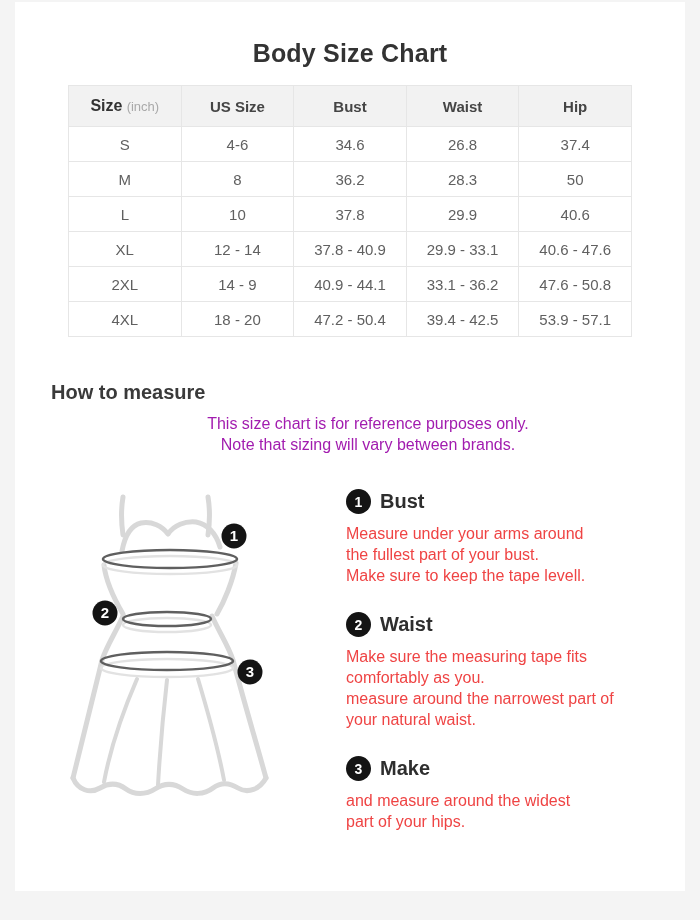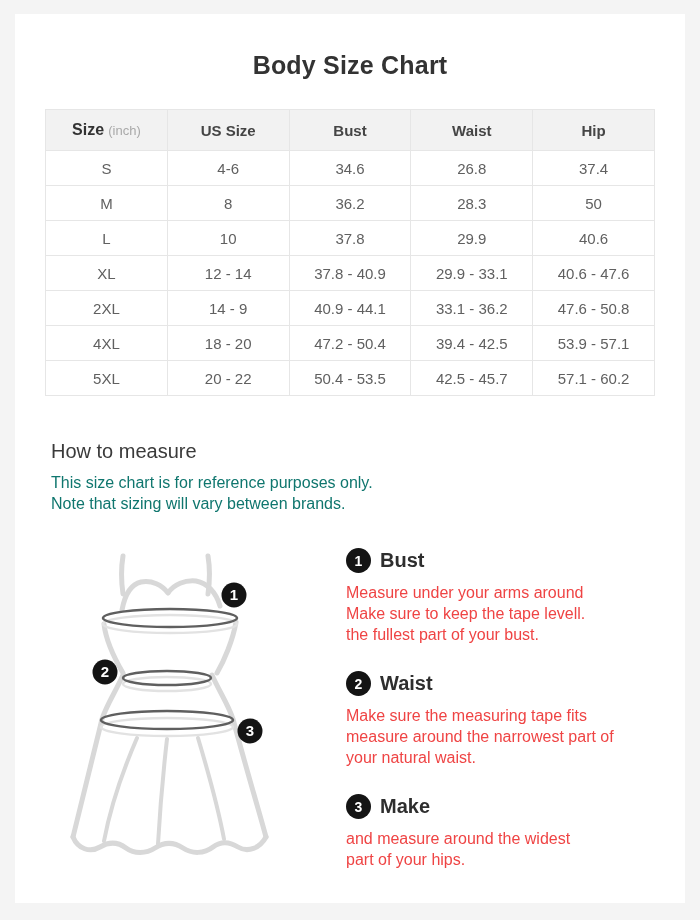--- a/index.html
+++ b/index.html
@@ -3,60 +3,60 @@
 <meta charset="utf-8">
 <style>
   html,body{margin:0;padding:0;}
   body{
     width:700px;height:920px;
     background:#f4f4f4;
     font-family:"Liberation Sans", sans-serif;
     position:relative;overflow:hidden;
   }
   .card{
-    position:absolute;left:15px;top:14px;
+    position:absolute;left:15px;top:2px;
     width:670px;height:889px;
     background:#ffffff;
   }
   
   .page-title{
     margin:0;padding-top:36px;
     text-align:center;
     font-size:25px;line-height:30px;
     font-weight:bold;color:#333333;
     letter-spacing:0.2px;
   }
   
   table.size-table{
-    width:610px;margin:29px auto 0;
+    width:564px;margin:17px auto 0;
     border-collapse:collapse;table-layout:fixed;
   }
   .size-table th,.size-table td{
     border:1px solid #e6e6e6;
     text-align:center;vertical-align:middle;
     padding:0;
   }
   .size-table th{
     height:40px;background:#f2f2f2;
     font-size:15px;font-weight:bold;color:#454545;
   }
   .size-table th .size-strong{font-weight:bold;color:#333333;font-size:16px;}
   .size-table th .size-unit{font-weight:normal;color:#a9a9a9;font-size:13px;}
   .size-table td{
     height:34px;font-size:15px;color:#606060;
   }
   
   .htm-heading{
     margin:43px 0 9px 36px;
     font-size:20px;line-height:24px;
-    font-weight:normal;color:#3a3a3a;
+    font-weight:bold;color:#3a3a3a;
   }
   .htm-text{margin:0 0 0 36px;}
   .htm-text .ln{
-    font-size:16px;line-height:21px;color:#0f766e;
+    font-size:16px;line-height:21px;color:#a21caf;text-align:center;
   }
   
   .measure-flex{
     display:flex;align-items:flex-start;
     padding:28px 14px 0 25px;
   }
   .dress-svg{flex:0 0 auto;display:block;}
   .dress-svg text{
     font-family:"Liberation Sans", sans-serif;
     font-weight:bold;font-size:15px;
@@ -139,27 +139,20 @@
         <td>40.9 - 44.1</td>
         <td>33.1 - 36.2</td>
         <td>47.6 - 50.8</td>
       </tr>
       <tr>
         <td>4XL</td>
         <td>18 - 20</td>
         <td>47.2 - 50.4</td>
         <td>39.4 - 42.5</td>
         <td>53.9 - 57.1</td>
-      </tr>
-      <tr>
-        <td>5XL</td>
-        <td>20 - 22</td>
-        <td>50.4 - 53.5</td>
-        <td>42.5 - 45.7</td>
-        <td>57.1 - 60.2</td>
       </tr>
     </tbody>
   </table>
 
   <h2 class="htm-heading">How to measure</h2>
   <div class="htm-text">
     <div class="ln">This size chart is for reference purposes only.</div>
     <div class="ln">Note that sizing will vary between brands.</div>
   </div>
 
@@ -209,32 +202,33 @@
 
     <div class="instructions">
 
       <div class="inst-section">
         <div class="inst-head">
           <span class="num-badge">1</span>
           <span class="inst-title">Bust</span>
         </div>
         <div class="inst-body">
           <div class="ln">Measure under your arms around</div>
+          <div class="ln">the fullest part of your bust.</div>
           <div class="ln">Make sure to keep the tape levell.</div>
-          <div class="ln">the fullest part of your bust.</div>
         </div>
       </div>
 
       <div class="inst-section">
         <div class="inst-head">
           <span class="num-badge">2</span>
           <span class="inst-title">Waist</span>
         </div>
         <div class="inst-body">
           <div class="ln">Make sure the measuring tape fits</div>
+          <div class="ln">comfortably as you.</div>
           <div class="ln">measure around the narrowest part of</div>
           <div class="ln">your natural waist.</div>
         </div>
       </div>
 
       <div class="inst-section">
         <div class="inst-head">
           <span class="num-badge">3</span>
           <span class="inst-title">Make</span>
         </div>

